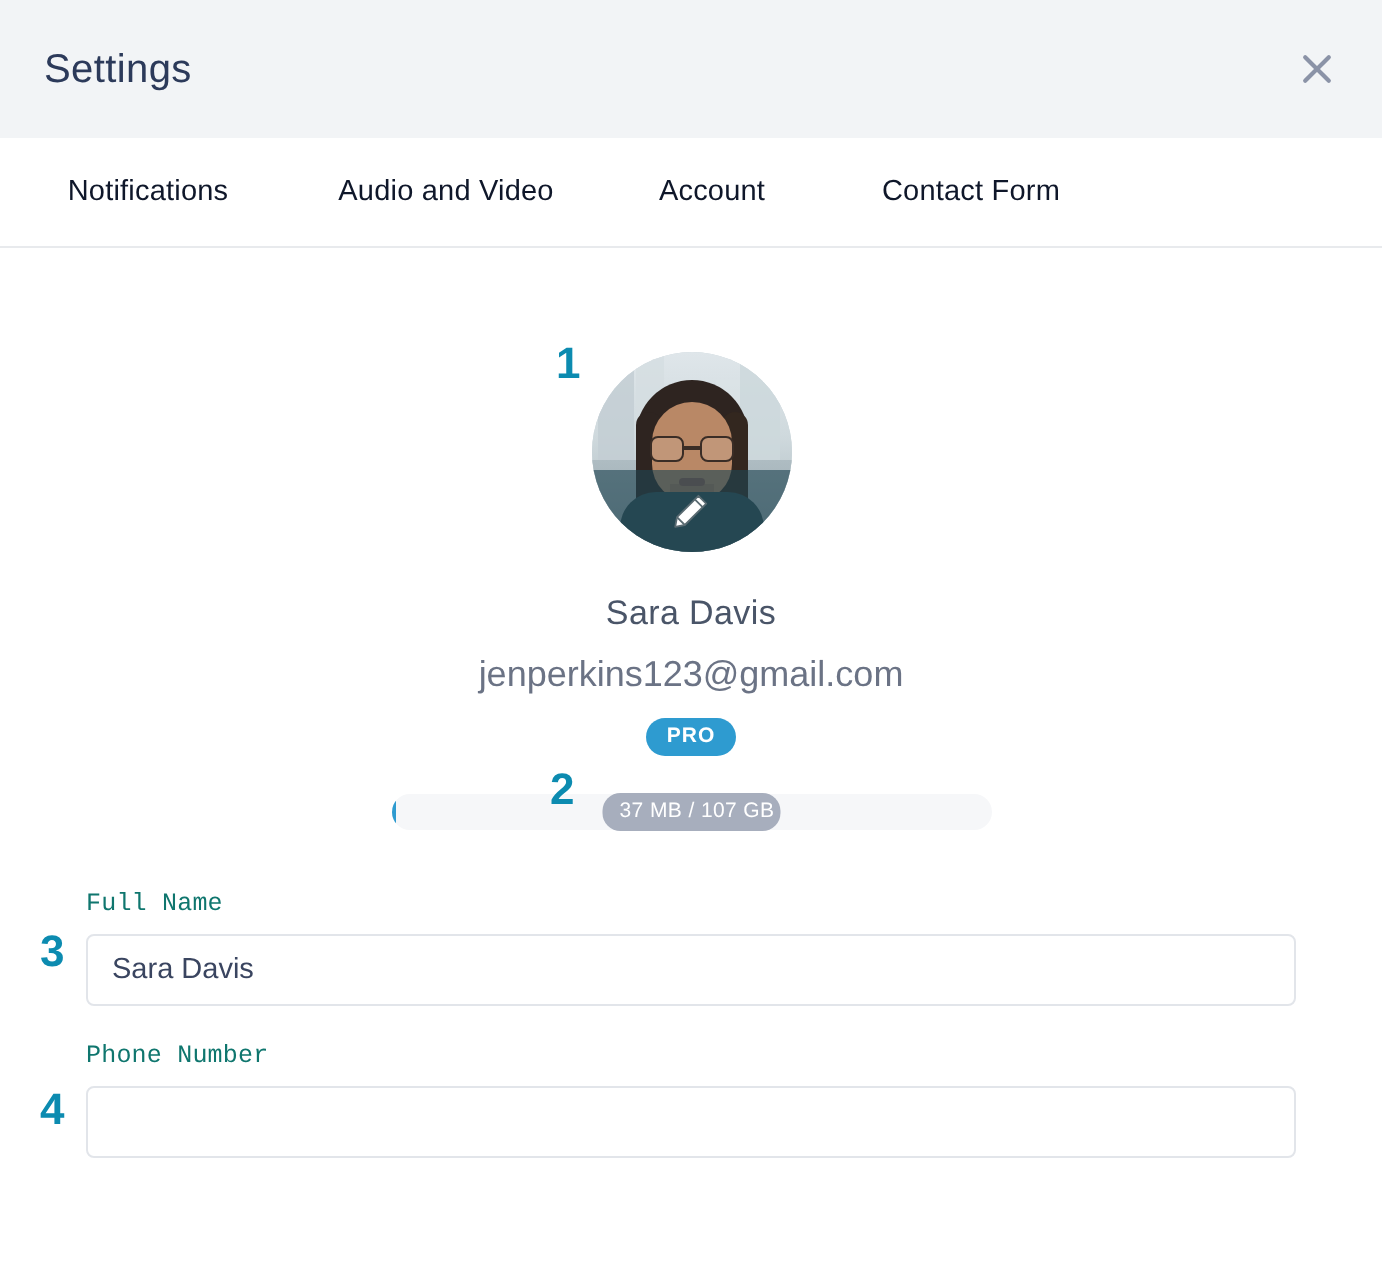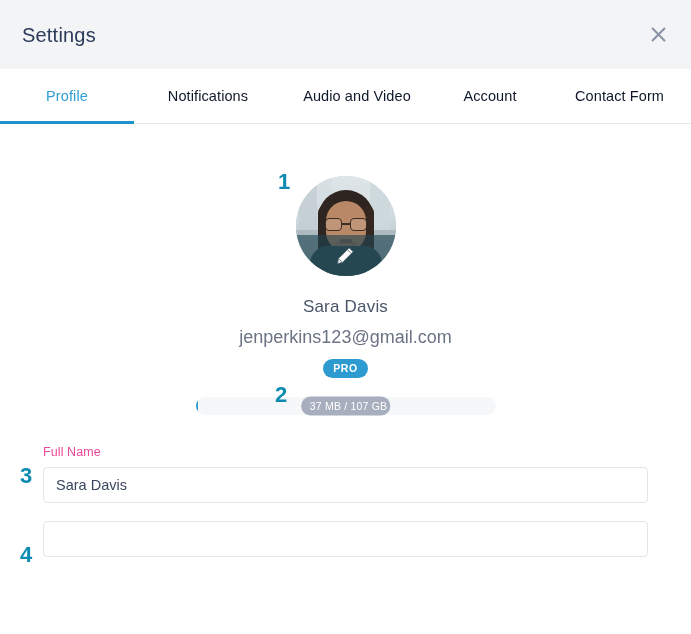--- a/index.html
+++ b/index.html
@@ -289,23 +289,24 @@
 
   
   .form {
     margin-top: 30px;
     padding: 0 43px;
   }
   .field { margin-bottom: 18px; }
   .field-label {
     display: block;
     font-size: 12.5px;
-    color: #ec4899;
+    color: #0f766e;
     margin-bottom: 8px;
     letter-spacing: 0.1px;
+    font-family: Liberation Mono, monospace;
   }
   .field-input {
     width: 100%;
     height: 36px;
     border: 1px solid #e2e5ea;
     border-radius: 4px;
     background: #ffffff;
     padding: 0 12px;
     font-size: 14.5px;
     color: #3a4560;
@@ -340,23 +341,20 @@
     <div class="close-button">
       <span>
         <svg width="15" height="15" viewBox="0 0 15 15">
           <path d="M1.6 1.6 L13.4 13.4 M13.4 1.6 L1.6 13.4" stroke="#8b93a7" stroke-width="2.1" stroke-linecap="round"></path>
         </svg>
       </span>
     </div>
   </div>
 
   <div class="tab-bar">
-    <div class="tab tab-profile active">
-      <span>Profile</span>
-    </div>
     <div class="tab tab-notifications">
       <span>Notifications</span>
     </div>
     <div class="tab tab-audio">
       <span>Audio and Video</span>
     </div>
     <div class="tab tab-account">
       <span>Account</span>
     </div>
     <div class="tab tab-contact">
@@ -414,20 +412,21 @@
       <div class="storage-pill">37 MB / 107 GB</div>
     </div>
 
     <div class="form">
       <div class="field">
         <label class="field-label">Full Name</label>
         <input class="field-input" type="text" value="Sara Davis" style="">
       </div>
 
       <div class="field">
+        <label class="field-label">Phone Number</label>
         <input class="field-input" type="text" value="" style="">
       </div>
     </div>
 
   </div>
 
   <div class="marker marker-1">1</div>
   <div class="marker marker-2">2</div>
   <div class="marker marker-3">3</div>
   <div class="marker marker-4">4</div>

